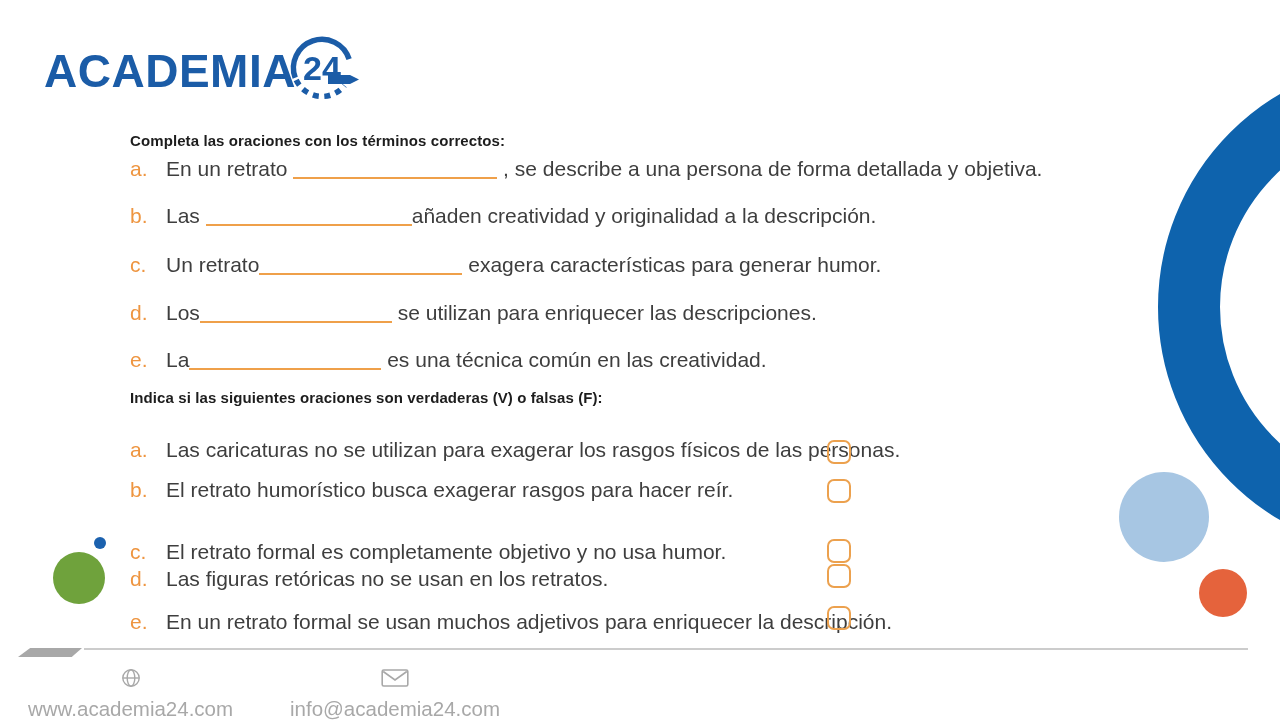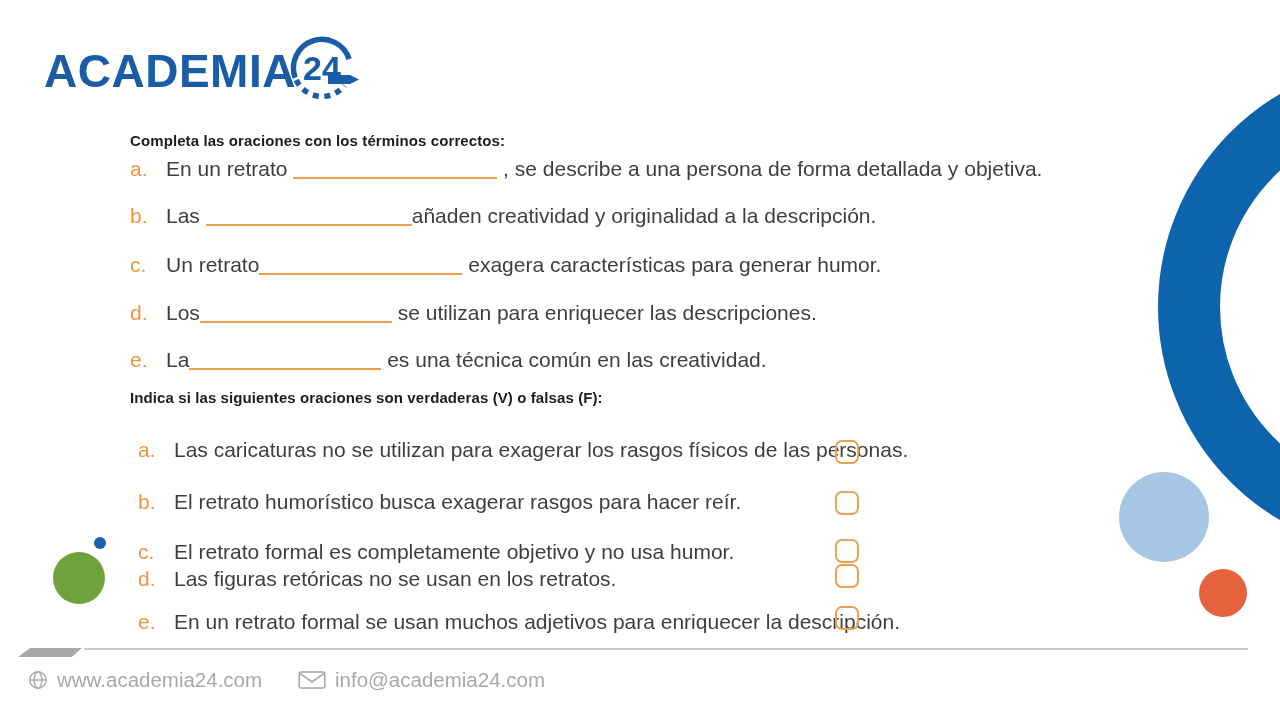--- a/index.html
+++ b/index.html
@@ -30,38 +30,38 @@
   }
   .row{
     position:absolute;left:130px;white-space:nowrap;
     font-size:21px;color:#3e3e3e;
   }
   .letter{display:inline-block;width:36px;color:#ee9540;}
   .blank{
     display:inline-block;height:13px;
     border-bottom:2px solid #efa04a;transform:translateY(3px);
   }
-  .tfrow{width:730px;margin-left:8px;}
+  .tfrow{width:730px;}
   .checkbox{
     position:absolute;left:697px;top:-1px;width:20px;height:20px;
     border:2px solid #eca14e;border-radius:7px;background:transparent;
   }
   
   .footer-line{position:absolute;left:84px;top:648px;width:1164px;height:1.5px;background:#cccccc;}
   .footer-flag{
     position:absolute;left:18px;top:648px;width:64px;height:9px;background:#a8a8a8;
     clip-path:polygon(19% 0,100% 0,84% 100%,0 100%);
   }
   .footer-item{
     position:absolute;top:668px;display:flex;align-items:center;gap:9px;
-    color:#a8a8a8;font-size:20.5px;
+    color:#a8a8a8;font-size:20.5px;flex-direction:column;
   }
   .footer-item svg{flex:0 0 auto;}
   .f-web{left:28px;}
-  .f-mail{left:298px;}
+  .f-mail{left:290px;}
 </style>
 </head>
 <body>
 
 <div class="big-ring"></div>
 <div class="circle lightblue-circle"></div>
 <div class="circle orange-circle"></div>
 <div class="circle green-circle"></div>
 <div class="circle blue-dot"></div>
 
@@ -90,21 +90,21 @@
 <div class="row" style="top:348px">
   <span class="letter">e.</span><span>La</span><span class="blank" style="width:192px"></span><span> es una técnica común en las creatividad.</span>
 </div>
 
 <div class="hdr" style="top:389px">Indica si las siguientes oraciones son verdaderas (V) o falsas (F):</div>
 
 <div class="row tfrow" style="top:438px">
   <span class="letter">a.</span><span>Las caricaturas no se utilizan para exagerar los rasgos físicos de las personas.</span>
   <span class="checkbox" style="top:2px"></span>
 </div>
-<div class="row tfrow" style="top:490px">
+<div class="row tfrow" style="top:478px">
   <span class="letter">b.</span><span>El retrato humorístico busca exagerar rasgos para hacer reír.</span>
   <span class="checkbox" style="top:1px"></span>
 </div>
 <div class="row tfrow" style="top:540px">
   <span class="letter">c.</span><span>El retrato formal es completamente objetivo y no usa humor.</span>
   <span class="checkbox" style="top:-1px"></span>
 </div>
 <div class="row tfrow" style="top:567px">
   <span class="letter">d.</span><span>Las figuras retóricas no se usan en los retratos.</span>
   <span class="checkbox" style="top:-3px"></span>

